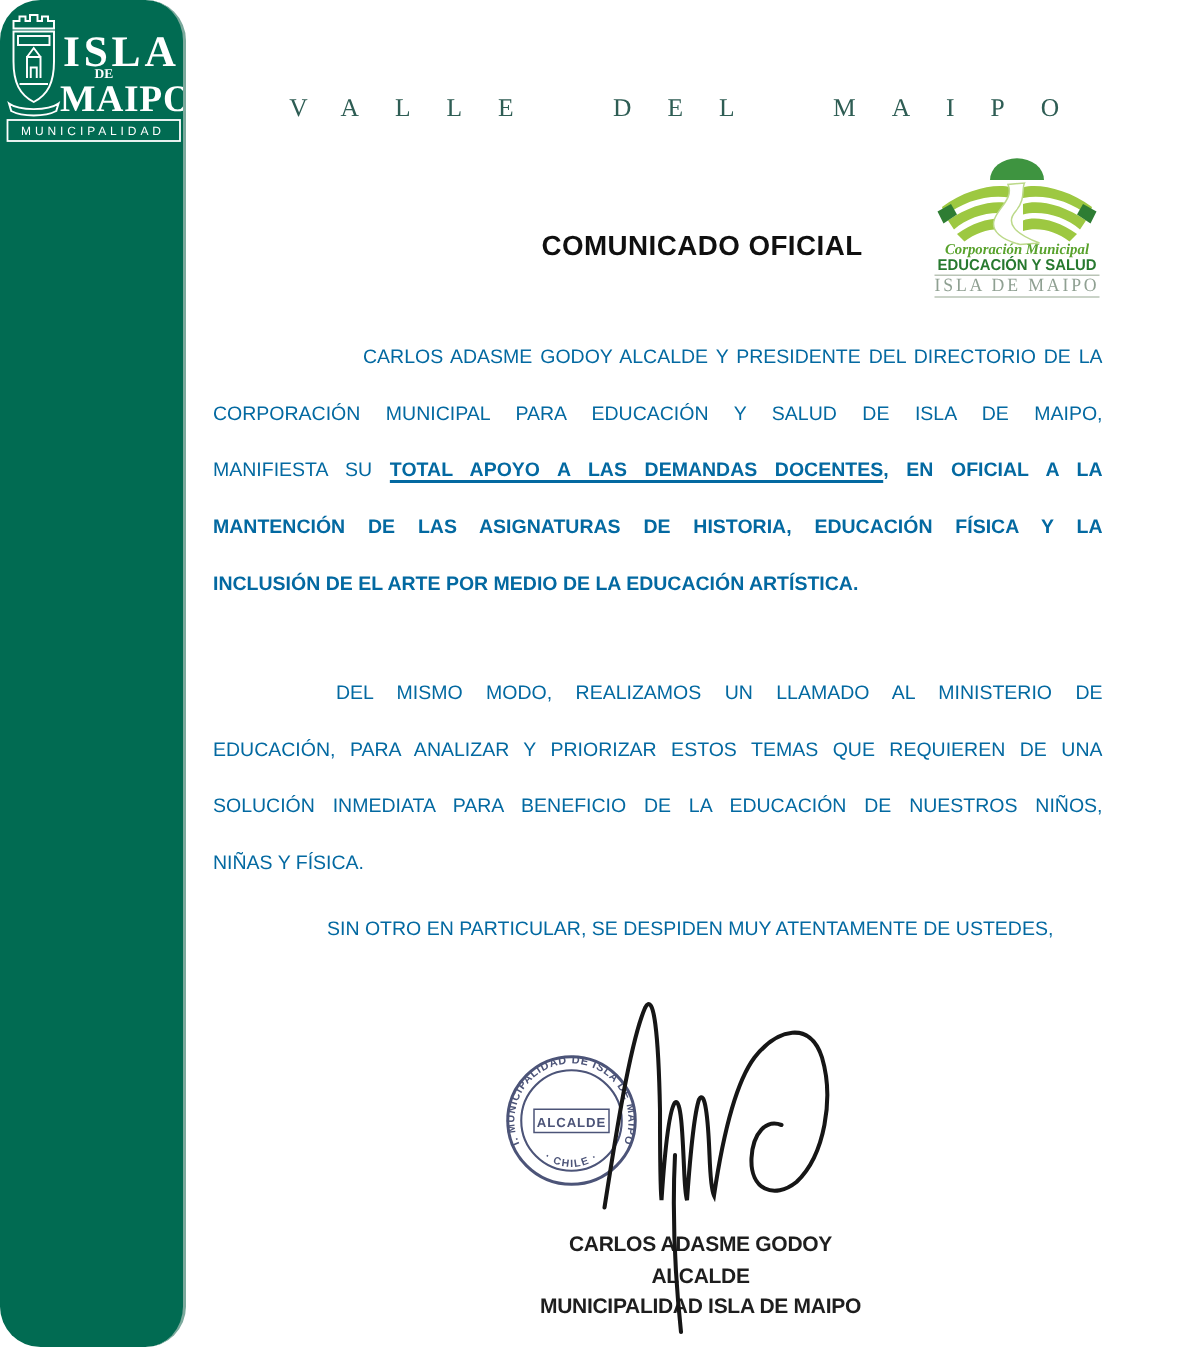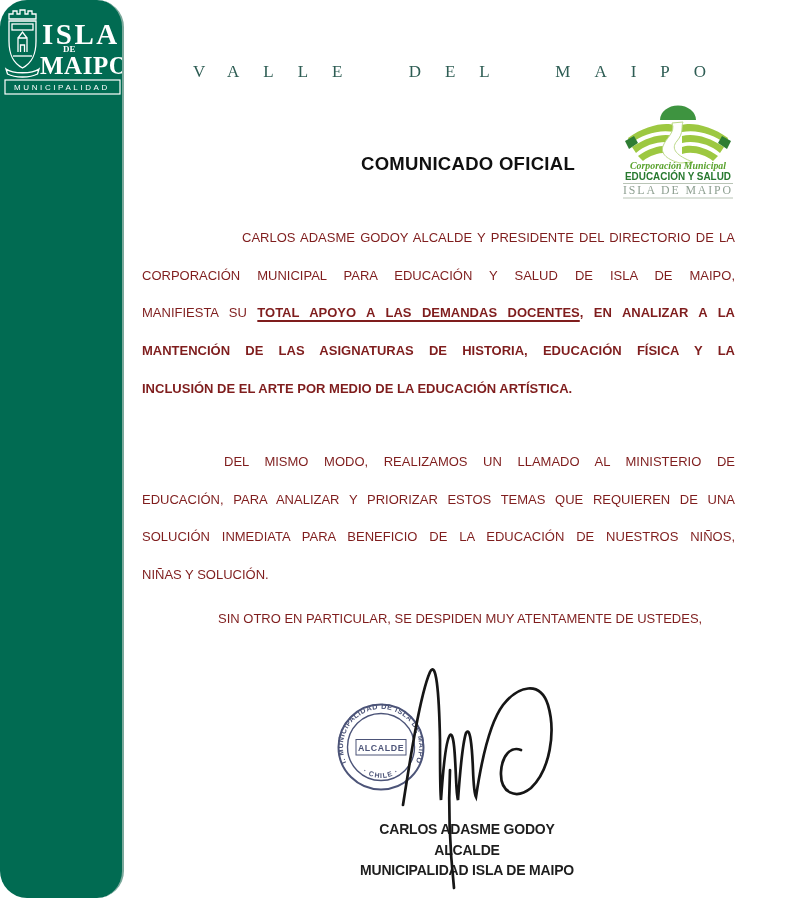--- a/index.html
+++ b/index.html
@@ -19,21 +19,21 @@
     letter-spacing:24px;word-spacing:14px;box-sizing:border-box;
     white-space:nowrap;
   }
   .doc-title{
     position:absolute;left:361px;top:153px;
     font-size:18.5px;font-weight:700;color:#101010;letter-spacing:0.3px;white-space:nowrap;
   }
   
   .corp-logo{position:absolute;left:616px;top:96px;width:122px;height:110px;}
   
-  .bodyblock{position:absolute;left:142px;width:593px;color:#7f1d1d;font-size:13px;}
+  .bodyblock{position:absolute;left:142px;width:593px;color:#0369a1;font-size:13px;}
   .p1{top:219px;} .p2{top:443px;} .pclose{top:600px;}
   .jline{
     height:37.7px;line-height:37.7px;text-align:justify;text-align-last:justify;
     white-space:normal;overflow:hidden;
   }
   .jline.last{text-align-last:left;}
   .ind100{text-indent:100px;} .ind82{text-indent:82px;} .ind76{text-indent:76px;}
   .b{font-weight:700;}
   .u{font-weight:700;text-decoration:underline;text-decoration-thickness:1.6px;text-underline-offset:3px;}
   
@@ -105,30 +105,30 @@
       <text x="62" y="84" font-size="10.5" font-weight="700" fill="#27792F" text-anchor="middle" textLength="106" lengthAdjust="spacingAndGlyphs">EDUCACIÓN Y SALUD</text>
       <line x1="7" y1="87.5" x2="117" y2="87.5" stroke="#B9C4B6" stroke-width="1"></line>
       <text class="serif" x="62" y="98" font-size="12.5" fill="#8FA092" letter-spacing="2" text-anchor="middle" textLength="110" lengthAdjust="spacingAndGlyphs">ISLA DE MAIPO</text>
       <line x1="7" y1="102" x2="117" y2="102" stroke="#B9C4B6" stroke-width="1"></line>
     </svg>
   </div>
 
   <div class="bodyblock p1">
     <div class="jline ind100">CARLOS ADASME GODOY ALCALDE Y PRESIDENTE DEL DIRECTORIO DE LA</div>
     <div class="jline">CORPORACIÓN MUNICIPAL PARA EDUCACIÓN Y SALUD DE ISLA DE MAIPO,</div>
-    <div class="jline"><span>MANIFIESTA SU </span><span class="u">TOTAL APOYO A LAS DEMANDAS DOCENTES</span><span class="b">, EN ANALIZAR A LA</span></div>
+    <div class="jline"><span>MANIFIESTA SU </span><span class="u">TOTAL APOYO A LAS DEMANDAS DOCENTES</span><span class="b">, EN OFICIAL A LA</span></div>
     <div class="jline b">MANTENCIÓN DE LAS ASIGNATURAS DE HISTORIA, EDUCACIÓN FÍSICA Y LA</div>
     <div class="jline b last">INCLUSIÓN DE EL ARTE POR MEDIO DE LA EDUCACIÓN ARTÍSTICA.</div>
   </div>
 
   <div class="bodyblock p2">
     <div class="jline ind82">DEL MISMO MODO, REALIZAMOS UN LLAMADO AL MINISTERIO DE</div>
     <div class="jline">EDUCACIÓN, PARA ANALIZAR Y PRIORIZAR ESTOS TEMAS QUE REQUIEREN DE UNA</div>
     <div class="jline">SOLUCIÓN INMEDIATA PARA BENEFICIO DE LA EDUCACIÓN DE NUESTROS NIÑOS,</div>
-    <div class="jline last">NIÑAS Y SOLUCIÓN.</div>
+    <div class="jline last">NIÑAS Y FÍSICA.</div>
   </div>
 
   <div class="bodyblock pclose">
     <div class="jline last ind76">SIN OTRO EN PARTICULAR, SE DESPIDEN MUY ATENTAMENTE DE USTEDES,</div>
   </div>
 
   <div class="stamp">
     <svg width="104" height="104" viewBox="0 0 104 104">
       <g>
         <circle cx="52" cy="52" r="42.5" fill="none" stroke="#4C5478" stroke-width="2"></circle>

